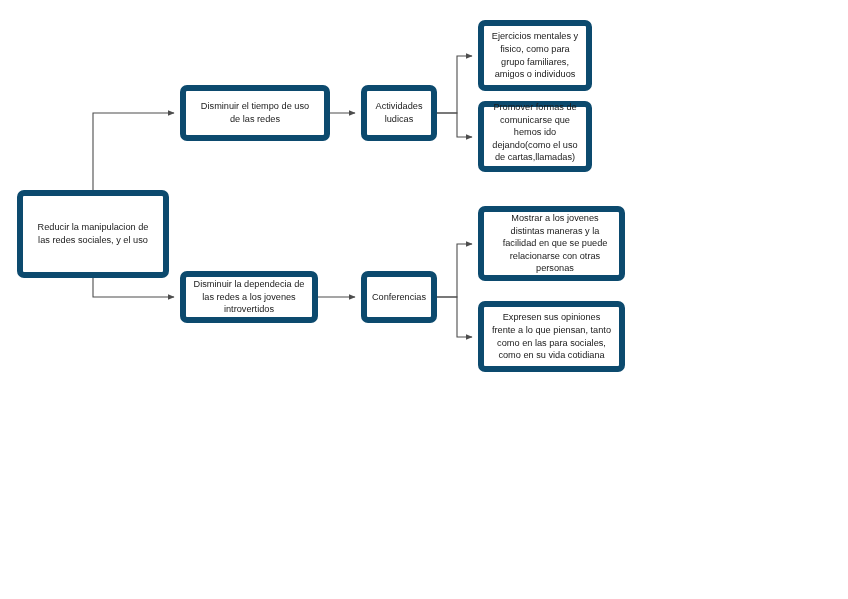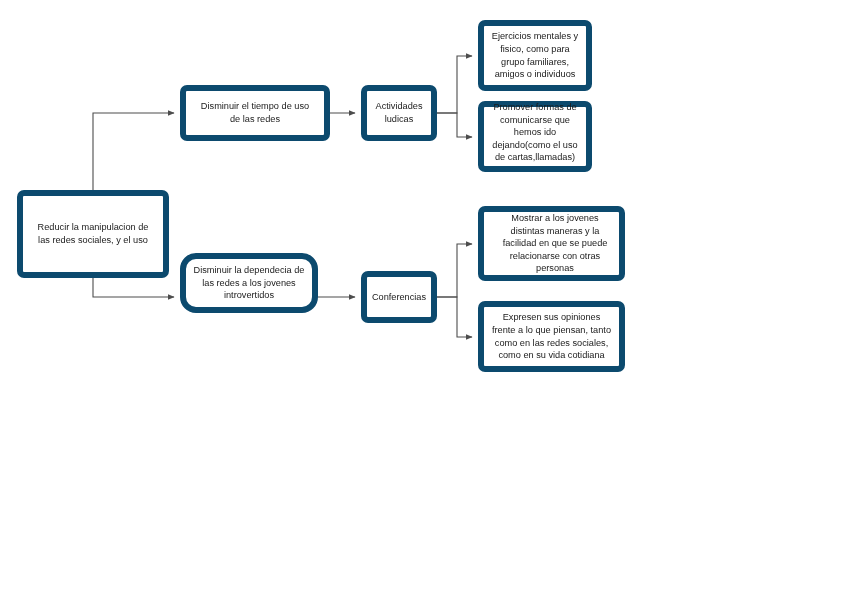--- a/index.html
+++ b/index.html
@@ -76,21 +76,21 @@
   <div class="node" style="left:17px; top:190px; width:152px; height:88px;">
     <span class="node-text">Reducir la manipulacion de
 las redes sociales, y el uso</span>
   </div>
 
   <div class="node" style="left:180px; top:85px; width:150px; height:56px;justify-content:center;">
     <span class="node-text">Disminuir el tiempo de uso
 de las redes</span>
   </div>
 
-  <div class="node" style="left:180px; top:253px; width:138px; height:60px;border-radius:16px;">
+  <div class="node" style="left:180px; top:271px; width:138px; height:52px;">
     <span class="node-text">Disminuir la dependecia de
 las redes a los jovenes
 introvertidos</span>
   </div>
 
   <div class="node" style="left:361px; top:271px; width:76px; height:52px;">
     <span class="node-text">Conferencias</span>
   </div>
 
   <div class="node" style="left:361px; top:85px; width:76px; height:56px;">
@@ -117,17 +117,17 @@
     <span class="node-text">Mostrar a los jovenes
 distintas maneras y la
 facilidad en que se puede
 relacionarse con otras
 personas</span>
   </div>
 
   <div class="node" style="left:478px; top:301px; width:147px; height:71px;">
     <span class="node-text">Expresen sus opiniones
 frente a lo que piensan, tanto
-como en las redes sociales,
+como en las para sociales,
 como en su vida cotidiana</span>
   </div>
 
 </div>
 
 </body></html>

